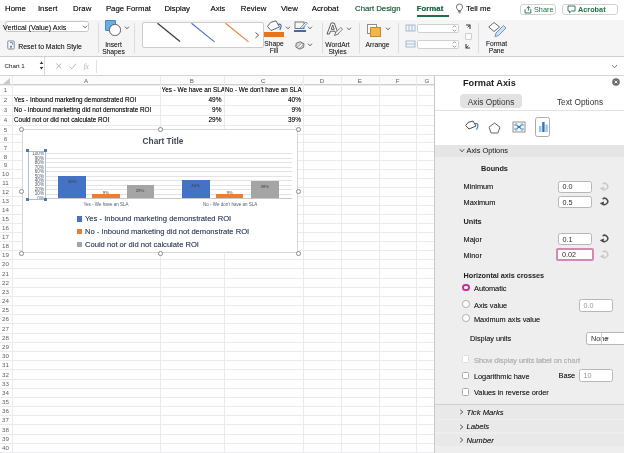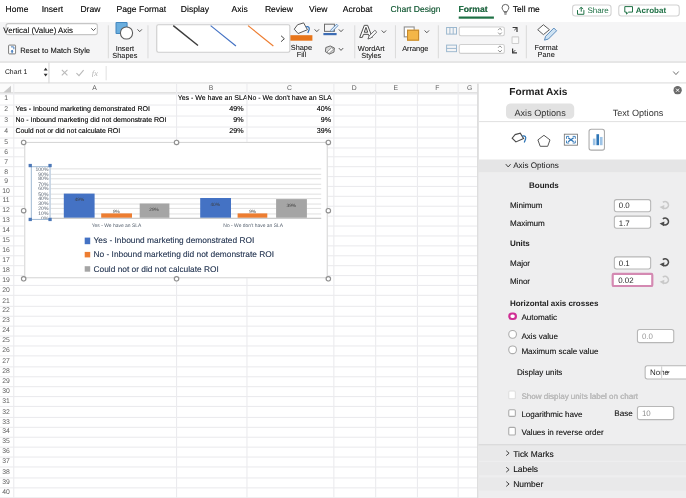--- a/index.html
+++ b/index.html
@@ -16,21 +16,21 @@
 .cell{position:absolute;font-size:6.4px;color:#141414;white-space:nowrap;letter-spacing:-0.02px;text-shadow:0 0 .4px rgba(20,20,20,.6);}
 .pct{position:absolute;font-size:6.5px;color:#141414;text-align:right;white-space:nowrap;text-shadow:0 0 .4px rgba(20,20,20,.6);}
 .handle{position:absolute;width:5px;height:5px;border-radius:50%;background:#fff;border:1px solid #909090;box-shadow:0 0 1px rgba(0,0,0,.15);}
 .bsq{position:absolute;width:3.4px;height:3.4px;background:#4e79b8;}
 .plabel{position:absolute;font-size:7.4px;color:#262626;white-space:nowrap;letter-spacing:-0.05px;text-shadow:0 0 .4px rgba(38,38,38,.55);}
 .pbold{position:absolute;font-size:7.3px;font-weight:bold;color:#1c1c1c;white-space:nowrap;letter-spacing:-0.05px;}
 .pinput{position:absolute;background:#fff;border:1px solid #b7b7b7;border-radius:2.5px;font-size:7.2px;color:#2c2c2c;padding-left:4px;display:flex;align-items:center;}
 .radio{position:absolute;width:7.6px;height:7.6px;border-radius:50%;background:#fff;border:1px solid #adadad;}
 .checkb{position:absolute;width:7.6px;height:7.6px;border:1px solid #ababab;border-radius:1.5px;background:#fff;}
 .secbar{position:absolute;left:434.5px;width:189.5px;background:#e9e9ea;}
-.sectxt{position:absolute;font-size:7.7px;color:#1f1f1f;text-shadow:0 0 .4px rgba(31,31,31,.5);}
+.sectxt{position:absolute;font-size:7.7px;color:#1f1f1f;text-shadow:0 0 .4px rgba(31,31,31,.5);font-style:italic;}
 </style></head><body>
 <div id="app">
 <div class="mi" style="left:5.1px">Home</div>
 <div class="mi" style="left:37.9px">Insert</div>
 <div class="mi" style="left:73.1px">Draw</div>
 <div class="mi" style="left:105.9px">Page Format</div>
 <div class="mi" style="left:164.4px">Display</div>
 <div class="mi" style="left:210.5px">Axis</div>
 <div class="mi" style="left:240.8px">Review</div>
 <div class="mi" style="left:281.0px">View</div>
@@ -274,20 +274,21 @@
 <div class="cell" style="left:14px;top:95.7px">Yes - Inbound marketing demonstrated ROI</div>
 <div class="cell" style="left:14px;top:105.6px">No - Inbound marketing did not demonstrate ROI</div>
 <div class="cell" style="left:14px;top:115.6px">Could not or did not calculate ROI</div>
 <div class="pct" style="left:180px;top:95.7px;width:41.5px">49%</div>
 <div class="pct" style="left:180px;top:105.6px;width:41.5px">9%</div>
 <div class="pct" style="left:180px;top:115.6px;width:41.5px">29%</div>
 <div class="pct" style="left:260px;top:95.7px;width:41px">40%</div>
 <div class="pct" style="left:260px;top:105.6px;width:41px">9%</div>
 <div class="pct" style="left:260px;top:115.6px;width:41px">39%</div>
 <div class="ab" style="left:21.8px;top:129.3px;width:276.5px;height:124.0px;background:#fff;border:1px solid #d7d7d7"></div>
+<div class="ab" style="left:24.8px;top:136.3px;width:276.5px;text-align:center;font-size:8.3px;font-weight:bold;color:#3f4756">Chart Title</div>
 <div class="ab" style="left:46px;top:198.00px;width:245.5px;height:0.7px;background:#e3e3e3"></div>
 <div class="ab" style="left:46px;top:193.54px;width:245.5px;height:0.7px;background:#e3e3e3"></div>
 <div class="ab" style="left:46px;top:189.08px;width:245.5px;height:0.7px;background:#e3e3e3"></div>
 <div class="ab" style="left:46px;top:184.62px;width:245.5px;height:0.7px;background:#e3e3e3"></div>
 <div class="ab" style="left:46px;top:180.16px;width:245.5px;height:0.7px;background:#e3e3e3"></div>
 <div class="ab" style="left:46px;top:175.70px;width:245.5px;height:0.7px;background:#e3e3e3"></div>
 <div class="ab" style="left:46px;top:171.24px;width:245.5px;height:0.7px;background:#e3e3e3"></div>
 <div class="ab" style="left:46px;top:166.78px;width:245.5px;height:0.7px;background:#e3e3e3"></div>
 <div class="ab" style="left:46px;top:162.32px;width:245.5px;height:0.7px;background:#e3e3e3"></div>
 <div class="ab" style="left:46px;top:157.86px;width:245.5px;height:0.7px;background:#e3e3e3"></div>
@@ -372,21 +373,21 @@
     </svg>
 <div class="ab" style="left:466.5px;top:145.6px;font-size:7.4px;color:#111">Axis Options</div>
 <div class="pbold" style="left:481px;top:164px">Bounds</div>
 <div class="plabel" style="left:463.6px;top:182.2px">Minimum</div>
 <div class="pinput" style="left:557.5px;top:180.5px;width:34.5px;height:12px">0.0</div>
 <svg class="ab" style="left:599px;top:181.5px" width="11" height="9" viewBox="0 0 11 9">
 <path d="M3.6 2.0 A3.1 3.1 0 1 1 3.2 6.4" fill="none" stroke="#c9c9c9" stroke-width="1.5"></path>
 <path d="M0.6 6.2 L5.0 4.4 L4.6 8.6 Z" fill="#c9c9c9"></path>
     </svg>
 <div class="plabel" style="left:463.6px;top:197.9px">Maximum</div>
-<div class="pinput" style="left:557.5px;top:196px;width:34.5px;height:12px">1.7</div>
+<div class="pinput" style="left:557.5px;top:196px;width:34.5px;height:12px">0.5</div>
 <svg class="ab" style="left:599px;top:197px" width="11" height="9" viewBox="0 0 11 9">
 <path d="M3.6 2.0 A3.1 3.1 0 1 1 3.2 6.4" fill="none" stroke="#4c4c4c" stroke-width="1.5"></path>
 <path d="M0.6 6.2 L5.0 4.4 L4.6 8.6 Z" fill="#4c4c4c"></path>
     </svg>
 <div class="pbold" style="left:463.6px;top:217.2px">Units</div>
 <div class="plabel" style="left:463.6px;top:235.2px">Major</div>
 <div class="pinput" style="left:557.5px;top:233.2px;width:34.5px;height:12px">0.1</div>
 <svg class="ab" style="left:599px;top:234.2px" width="11" height="9" viewBox="0 0 11 9">
 <path d="M3.6 2.0 A3.1 3.1 0 1 1 3.2 6.4" fill="none" stroke="#4c4c4c" stroke-width="1.5"></path>
 <path d="M0.6 6.2 L5.0 4.4 L4.6 8.6 Z" fill="#4c4c4c"></path>
@@ -397,21 +398,21 @@
 <path d="M3.6 2.0 A3.1 3.1 0 1 1 3.2 6.4" fill="none" stroke="#c9c9c9" stroke-width="1.5"></path>
 <path d="M0.6 6.2 L5.0 4.4 L4.6 8.6 Z" fill="#c9c9c9"></path>
     </svg>
 <div class="pbold" style="left:463.6px;top:270.5px">Horizontal axis crosses</div>
 <div class="radio" style="left:462.3px;top:283.6px;border:2.6px solid #cf2e94"></div>
 <div class="plabel" style="left:474px;top:284.2px">Automatic</div>
 <div class="radio" style="left:462.3px;top:300.3px"></div>
 <div class="plabel" style="left:474px;top:300.9px">Axis value</div>
 <div class="pinput" style="left:578.6px;top:299px;width:34px;height:13px;color:#9a9a9a">0.0</div>
 <div class="radio" style="left:462.3px;top:314.1px"></div>
-<div class="plabel" style="left:474px;top:314.7px">Maximum scale value</div>
+<div class="plabel" style="left:474px;top:314.7px">Maximum axis value</div>
 <div class="plabel" style="left:470px;top:334.4px">Display units</div>
 <div class="pinput" style="left:586px;top:331.5px;width:52px;height:13.5px">None</div>
 <div class="vsep" style="left:600.5px;top:333px;height:10.5px;background:#d0d0d0"></div>
 <svg class="ab" style="left:603.5px;top:336.5px" width="6" height="4" viewBox="0 0 6 4">
       <path d="M1 .7 L3 3 L5 .7" fill="#555"></path>
     </svg>
 <div class="checkb" style="left:461.8px;top:355.2px;border-color:#dedede"></div>
 <div class="plabel" style="left:474px;top:355.8px;color:#c9c9c9">Show display units label on chart</div>
 <div class="checkb" style="left:461.8px;top:371.6px"></div>
 <div class="plabel" style="left:474px;top:372px">Logarithmic have</div>

